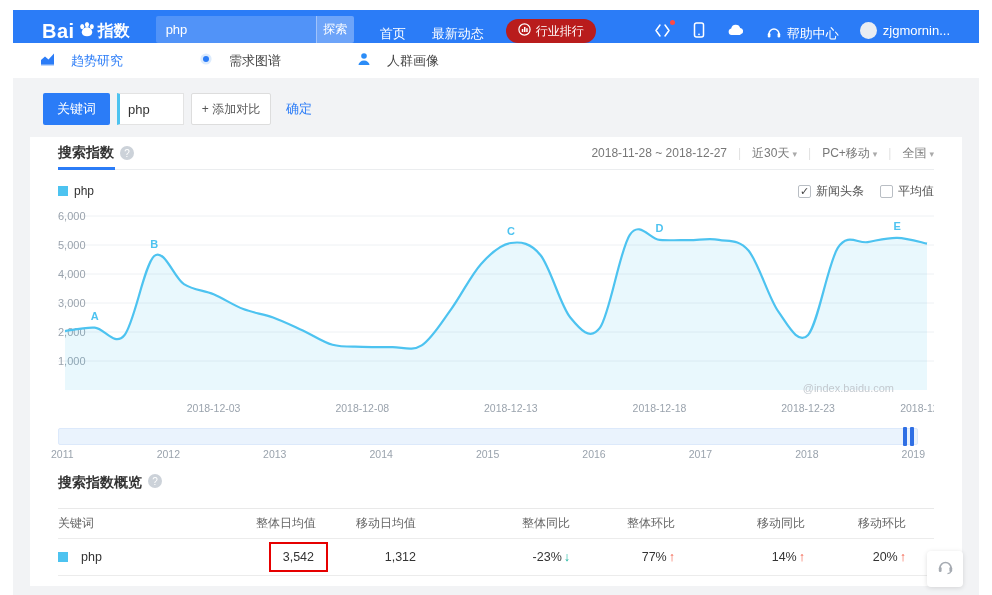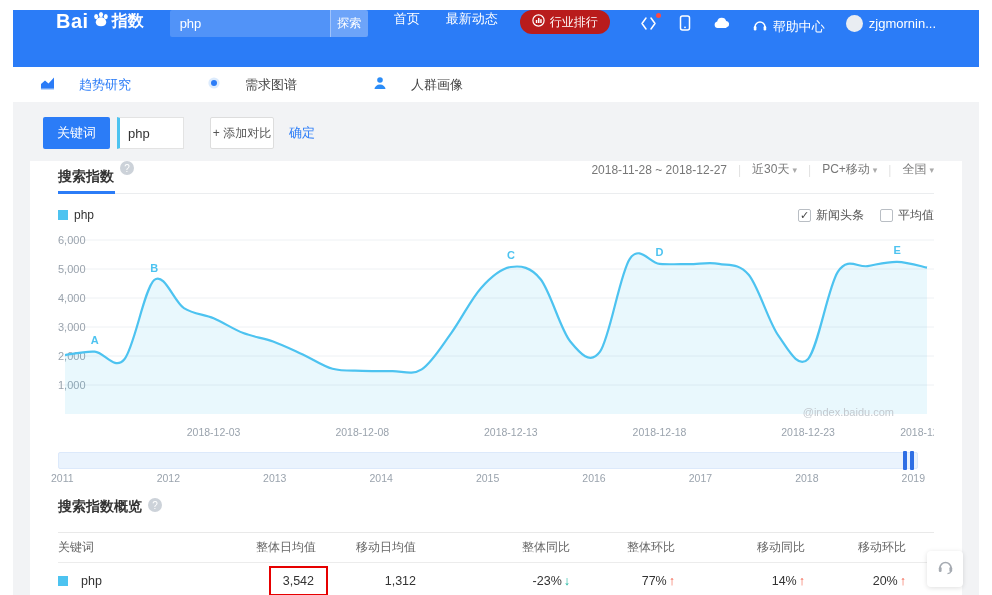--- a/index.html
+++ b/index.html
@@ -1,52 +1,52 @@
 <!DOCTYPE html>
 <html><head>
 <meta charset="utf-8">
 <style>
   * { margin:0; padding:0; box-sizing:border-box; }
   html,body { width:992px; height:595px; background:#fff; font-family:"Liberation Sans","DejaVu Sans",sans-serif; overflow:hidden; }
   .app { position:relative; width:966px; margin:10px 13px; }
 
   
-  .topbar { height:57px; background:#2b7cf7; display:flex; align-items:flex-start; padding:0 43px; color:#fff; }
+  .topbar { height:33px; background:#2b7cf7; display:flex; align-items:flex-end; padding:0 29px; color:#fff; }
   .logo { display:flex; align-items:flex-end; cursor:pointer; }
   .logo .bai { font-size:20px; font-weight:bold; letter-spacing:.5px; }
   .logo .paw { margin:0 1px 2px 2px; }
   .logo .zhishu { font-size:16px; font-weight:bold; margin-bottom:1px; }
   .searchbox { display:flex; align-items:center; height:27px; margin-left:26px; background:rgba(255,255,255,.18); border-radius:2px; overflow:hidden; }
   .search-input { width:160px; height:100%; background:transparent; border:0; outline:0; color:#fff; font-size:13px; padding:0 10px; font-family:inherit; }
   .search-btn { width:38px; height:100%; background:rgba(255,255,255,.16); border-left:1px solid rgba(255,255,255,.35); color:#fff; font-size:12px; display:flex; align-items:center; justify-content:center; cursor:pointer; }
   .nav-link { font-size:13px; margin-left:26px; cursor:pointer; white-space:nowrap; }
   .pill { margin-left:22px; height:24px; padding:0 12px; border-radius:12px; background:#b91c1c; display:flex; align-items:center; gap:5px; font-size:12px; cursor:pointer; }
   .top-right { margin-left:auto; display:flex; align-items:center; gap:21px; }
   .tr-icon { position:relative; display:flex; align-items:center; cursor:pointer; }
   .red-dot { position:absolute; top:-3px; right:-4px; width:5px; height:5px; border-radius:50%; background:#ff4a43; }
   .help { display:flex; align-items:center; gap:5px; font-size:13px; cursor:pointer;margin-top:8px; }
   .user { display:flex; align-items:center; gap:6px; font-size:13px; cursor:pointer; }
   .avatar { width:17px; height:17px; border-radius:50%; background:#e9edf2; display:inline-block; }
 
   
   .subnav { height:35px; background:#fff; display:flex; align-items:center; padding:0 27px; gap:76px; }
-  .sub-item { display:flex; align-items:center; gap:24px; font-size:13px; color:#444; cursor:pointer; }
+  .sub-item { display:flex; align-items:center; gap:16px; font-size:13px; color:#444; cursor:pointer; }
   .sub-item.active { color:#2b7cf7; }
 
   
   .content { background:#f2f3f5; padding:15px 17px 18px; min-height:497px; }
   .kwrow { display:flex; align-items:center; gap:7px; margin:0 0 12px 13px; }
   .kw-btn { width:67px; height:32px; background:#2b7cf7; color:#fff; font-size:13px; border:0; border-radius:2px; cursor:pointer; font-family:inherit; }
   .kw-input { width:67px; height:32px; background:#fff; border:1px solid #e3e3e3; border-left:3px solid #4dc3f0; font-size:13px; color:#333; padding:0 8px; outline:0; font-family:inherit; }
-  .add-btn { width:64px; height:32px; background:#fff; border:1px solid #ddd; border-radius:2px; color:#555; font-size:12px; cursor:pointer; font-family:inherit;margin-left:19px; }
+  .add-btn { width:80px; height:32px; background:#fff; border:1px solid #ddd; border-radius:2px; color:#555; font-size:12px; cursor:pointer; font-family:inherit; }
   .confirm { color:#2b7cf7; font-size:13px; margin-left:8px; cursor:pointer; }
 
   
   .panel { background:#fff; padding:0 28px 10px; position:relative; }
-  .p-header { height:33px; display:flex; align-items:flex-start; border-bottom:1px solid #ebedef; }
+  .p-header { height:33px; display:flex; align-items:center; border-bottom:1px solid #ebedef; }
   .tab { position:relative; height:100%; display:flex; align-items:center; font-size:14px; font-weight:bold; color:#333; cursor:pointer; }
   .tab::after { content:""; position:absolute; left:0; bottom:-1px; width:57px; height:3px; background:#2b7cf7; }
   .qicon { width:14px; height:14px; border-radius:50%; background:#ccd2d9; color:#fff; font-size:10px; display:inline-flex; align-items:center; justify-content:center; margin-left:6px; cursor:pointer; flex:none; }
   .controls { margin-left:auto; display:flex; align-items:center; gap:11px; font-size:12px; color:#777; }
   .sep { color:#e2e2e2; }
   .ctrl { cursor:pointer; white-space:nowrap; }
   .caret { font-size:9px; color:#aaa; margin-left:3px; }
 
   .legend-row { display:flex; align-items:center; margin-top:12px; height:18px; }
   .swatch { width:10px; height:10px; background:#4dc3f0; margin-right:6px; }

